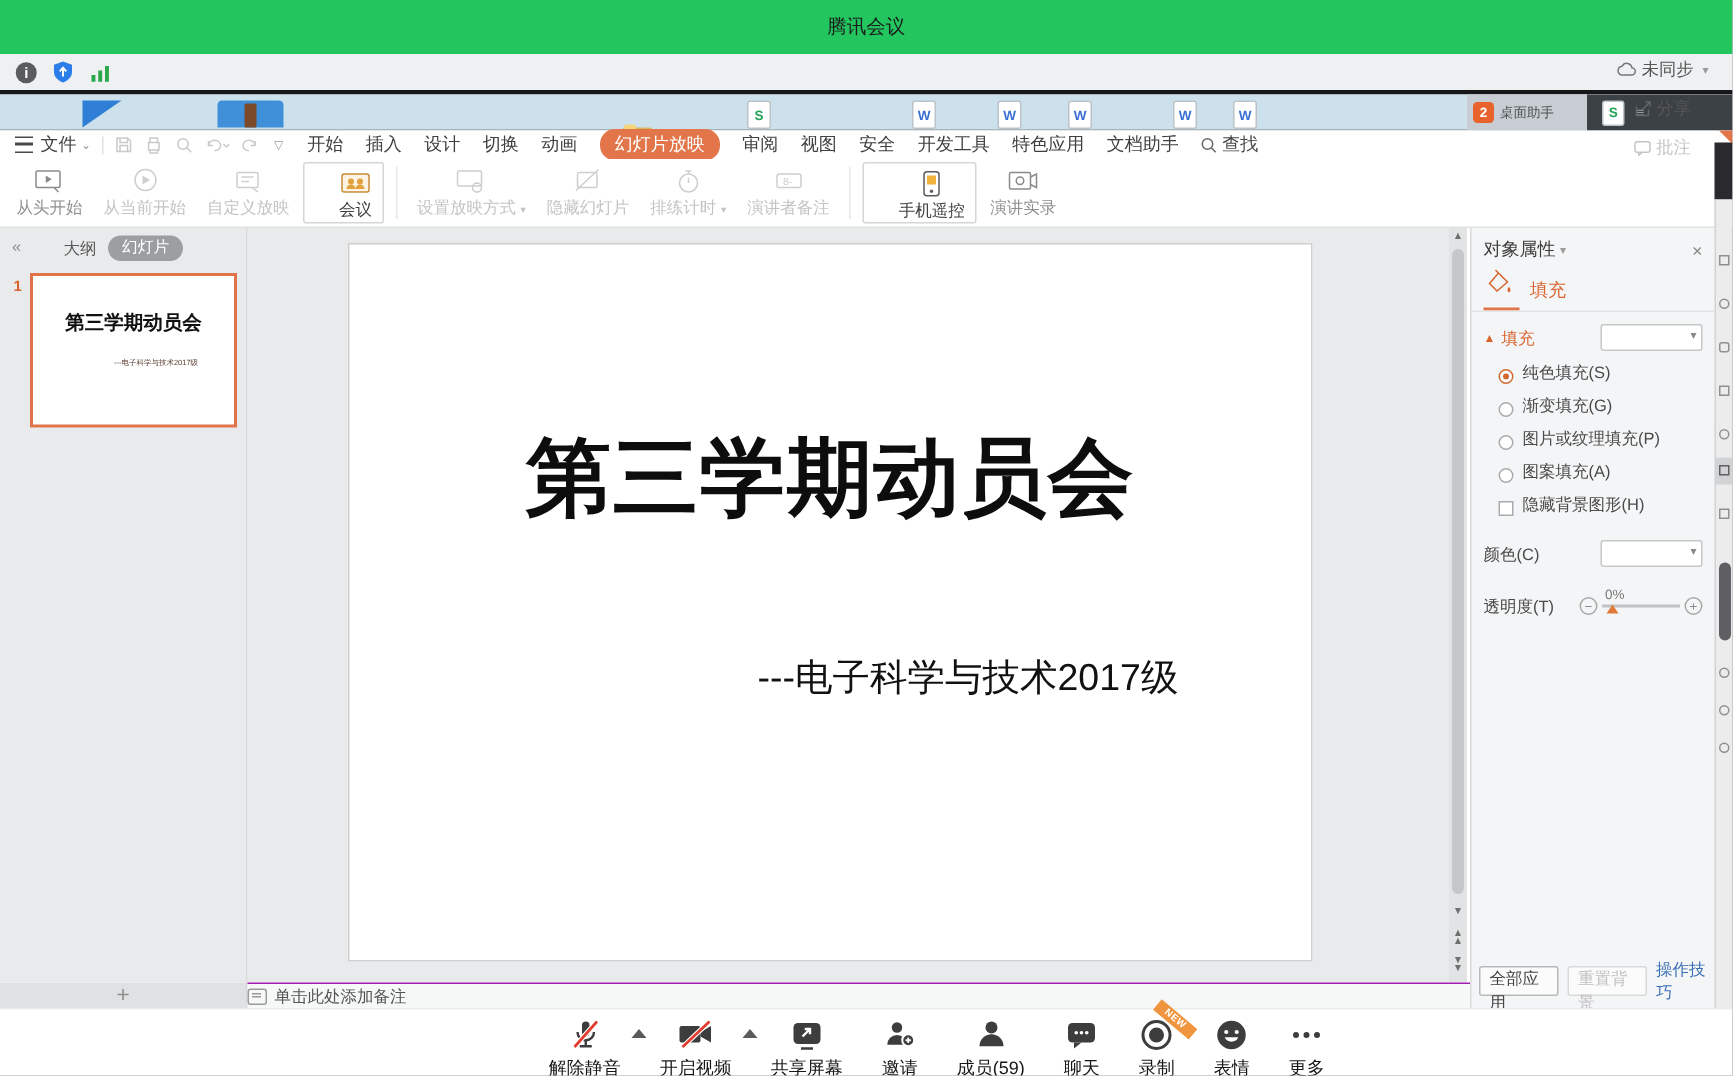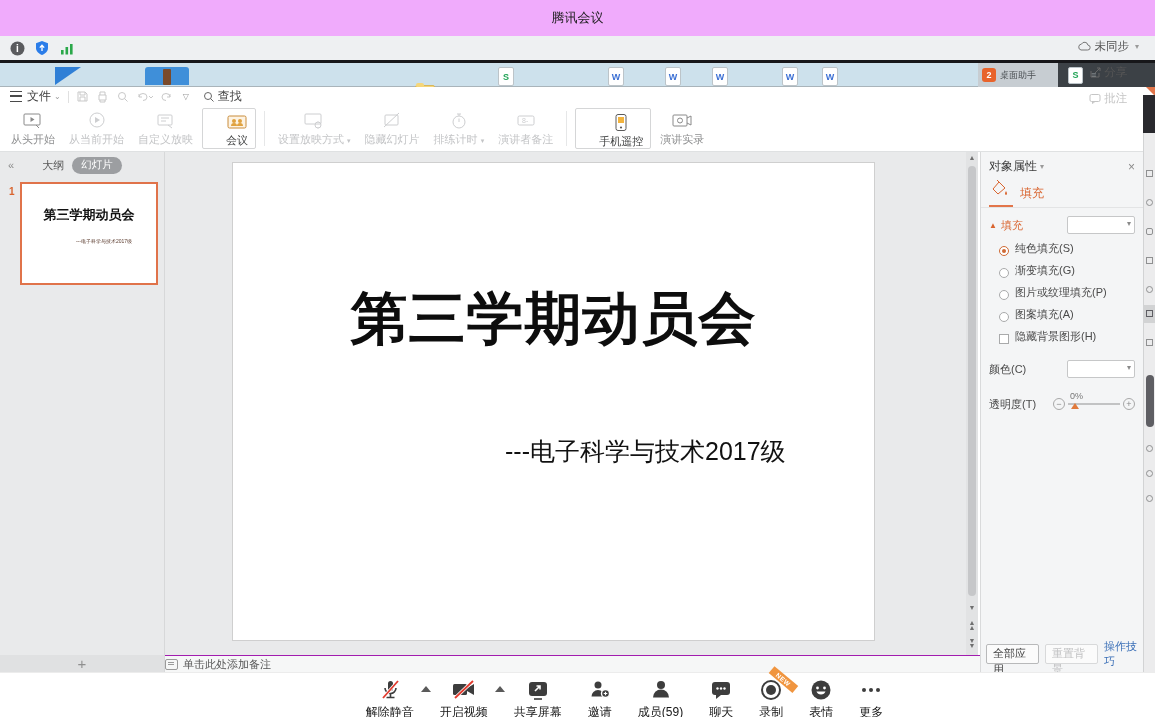--- a/index.html
+++ b/index.html
@@ -1,20 +1,20 @@
 <!DOCTYPE html>
 <html><head>
 <meta charset="utf-8">
 <style>
   html,body{margin:0;padding:0;}
   body{font-family:"Liberation Sans","DejaVu Sans",sans-serif;background:#000;}
   .screen{position:relative;width:1155px;height:717px;background:#fff;overflow:hidden;}
 
   
-  .titlebar{position:absolute;left:0;top:0;width:1155px;height:36px;background:#f0abfc;display:flex;align-items:center;justify-content:center;}
+  .titlebar{position:absolute;left:0;top:0;width:1155px;height:36px;background:#22c55e;display:flex;align-items:center;justify-content:center;}
   .titlebar span{font-size:13px;color:#1c1c1c;}
 
   
   .statusbar{position:absolute;left:0;top:36px;width:1155px;height:24px;background:#eef0f2;display:flex;align-items:center;gap:9px;padding-left:10px;box-sizing:border-box;}
   .blackbar{position:absolute;left:0;top:60px;width:1155px;height:3px;background:#17171a;}
 
   
   .desktop{position:absolute;left:0;top:63px;width:1155px;height:24px;background:#cde1ec;border-bottom:1px solid #a9b4ba;box-sizing:border-box;}
   .d-icon{position:absolute;top:4px;}
   .flag{width:0;height:0;border-left:26px solid #2f7fd6;border-bottom:18px solid transparent;opacity=.9;}
@@ -208,20 +208,34 @@
           <path d="M3 7 a4 3.5 0 1 1 4 3.5" stroke="#c9c9c9" fill="none"></path>
           <path d="M3 4 v3 h3" stroke="#c9c9c9" fill="none"></path>
           <path d="M13 6 l2 2 2-2" stroke="#c9c9c9" fill="none"></path>
         </svg>
       <svg width="13" height="13">
           <path d="M10 7 a4 3.5 0 1 0 -4 3.5" stroke="#c9c9c9" fill="none"></path>
           <path d="M10 4 v3 h-3" stroke="#c9c9c9" fill="none"></path>
         </svg>
       <span class="caret">▽</span>
     </div>
+    <div class="tabs">
+      <span>开始</span>
+      <span>插入</span>
+      <span>设计</span>
+      <span>切换</span>
+      <span>动画</span>
+      <span class="tab-pill">幻灯片放映</span>
+      <span>审阅</span>
+      <span>视图</span>
+      <span>安全</span>
+      <span>开发工具</span>
+      <span>特色应用</span>
+      <span>文档助手</span>
+    </div>
     <div class="searchgrp">
       <svg width="12" height="12">
           <circle cx="5" cy="5" r="3.5" stroke="#666" fill="none"></circle>
           <path d="M7.5 7.5 L10.5 10.5" stroke="#666"></path>
         </svg>
       <span>查找</span>
     </div>
     <div class="mright">
       <span style="display:flex;align-items:center;gap:3px">
         <svg width="14" height="11">

